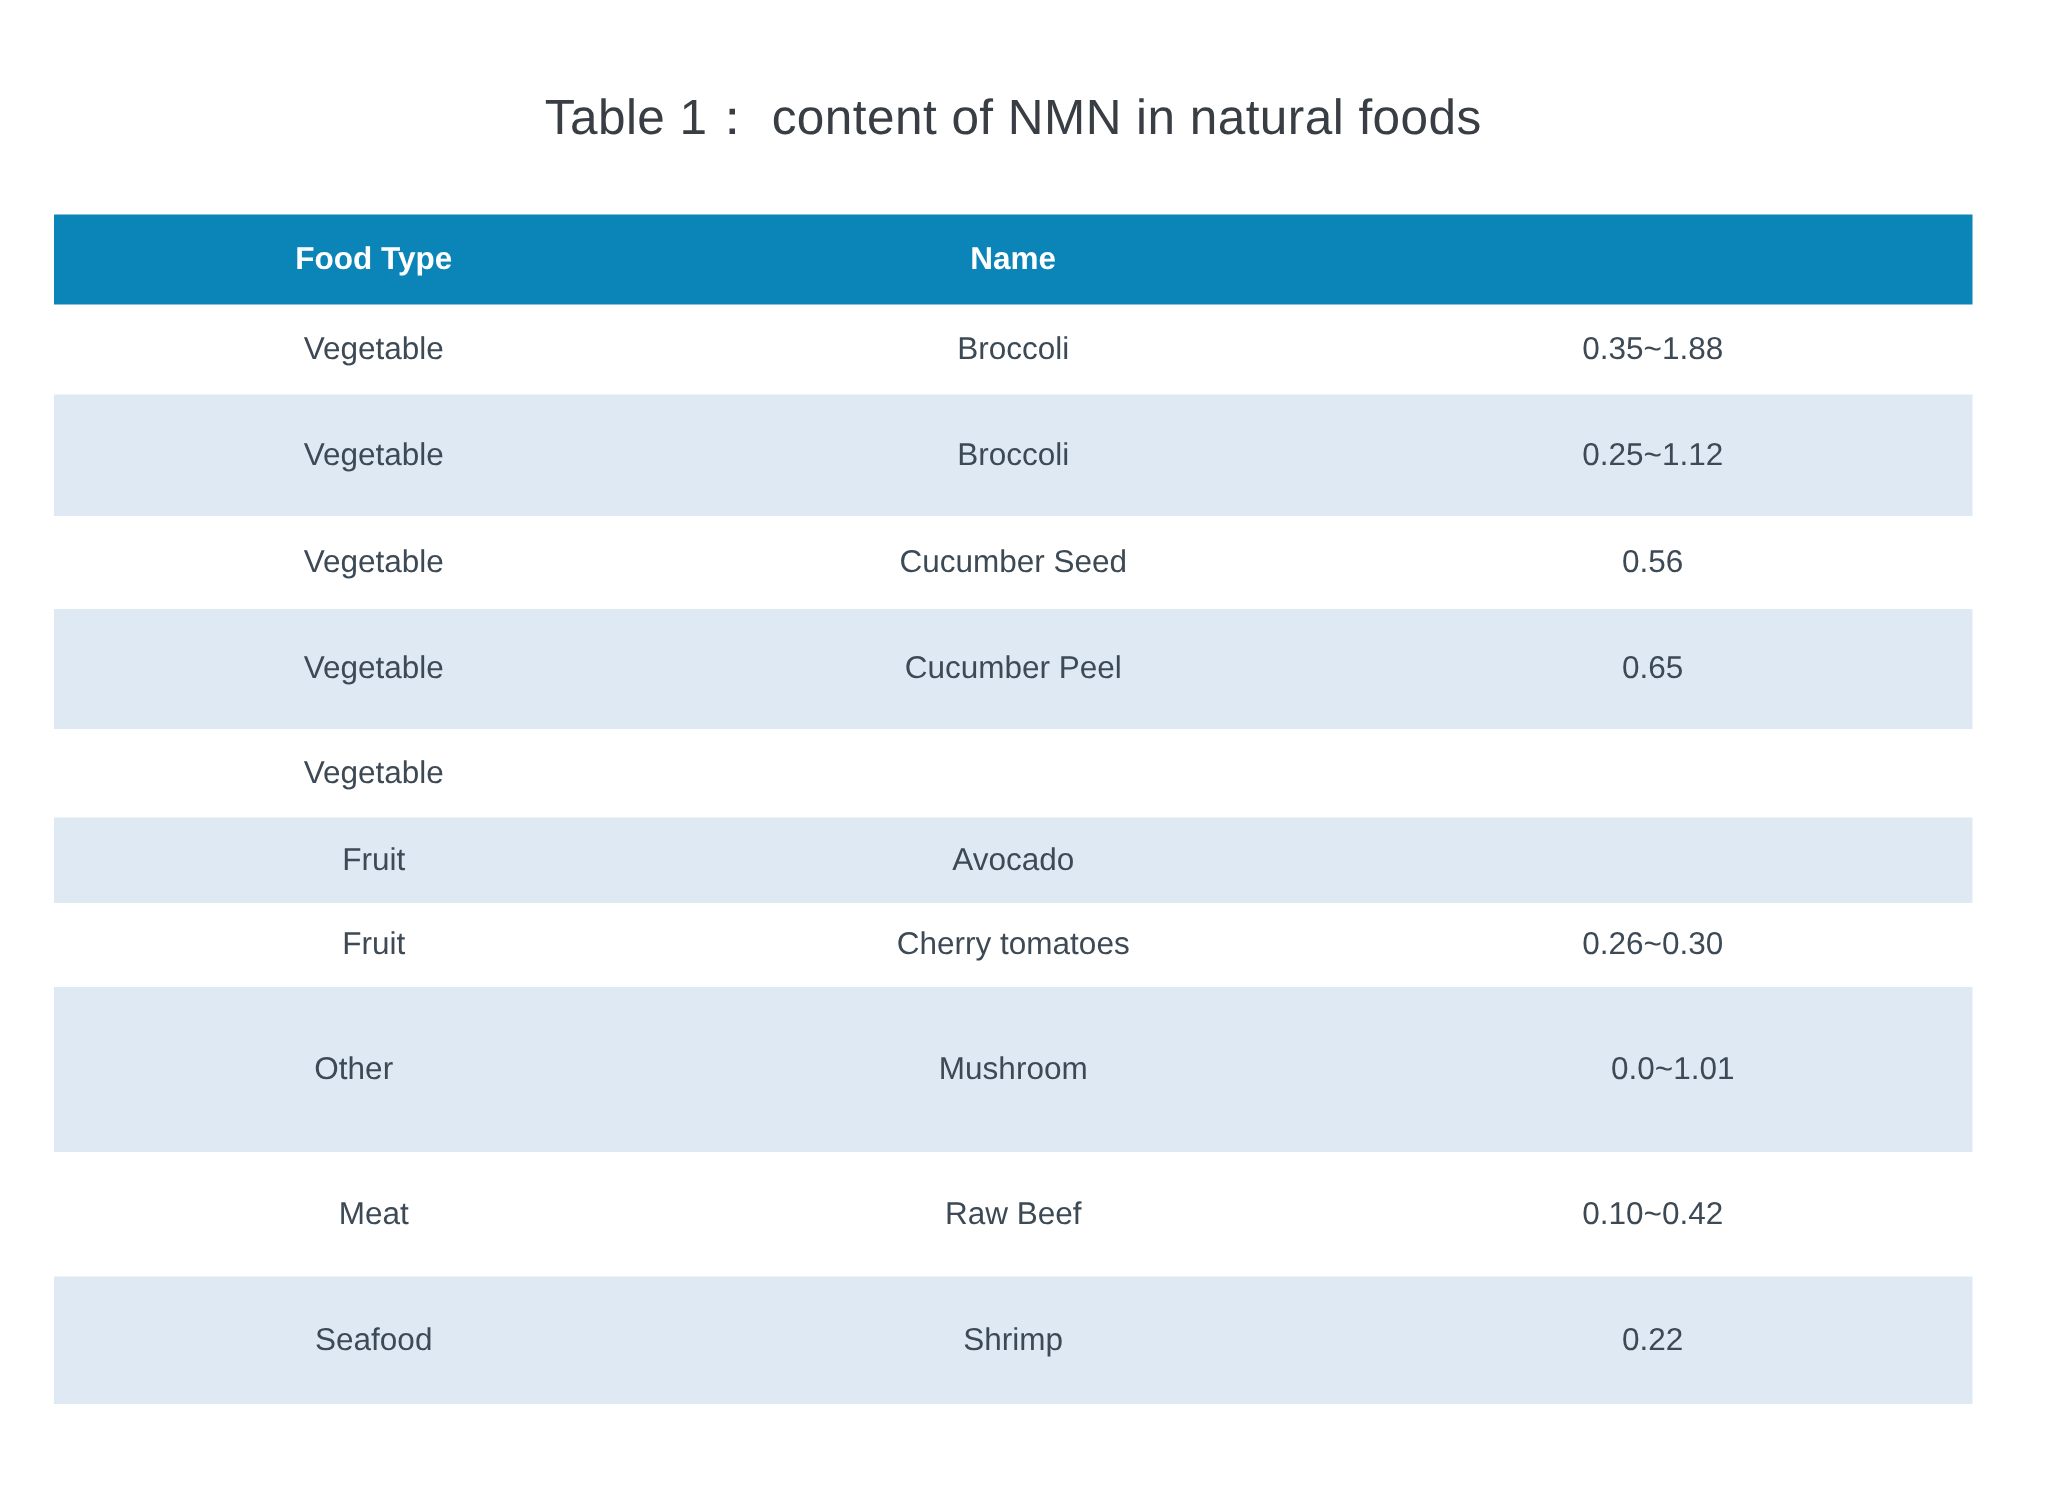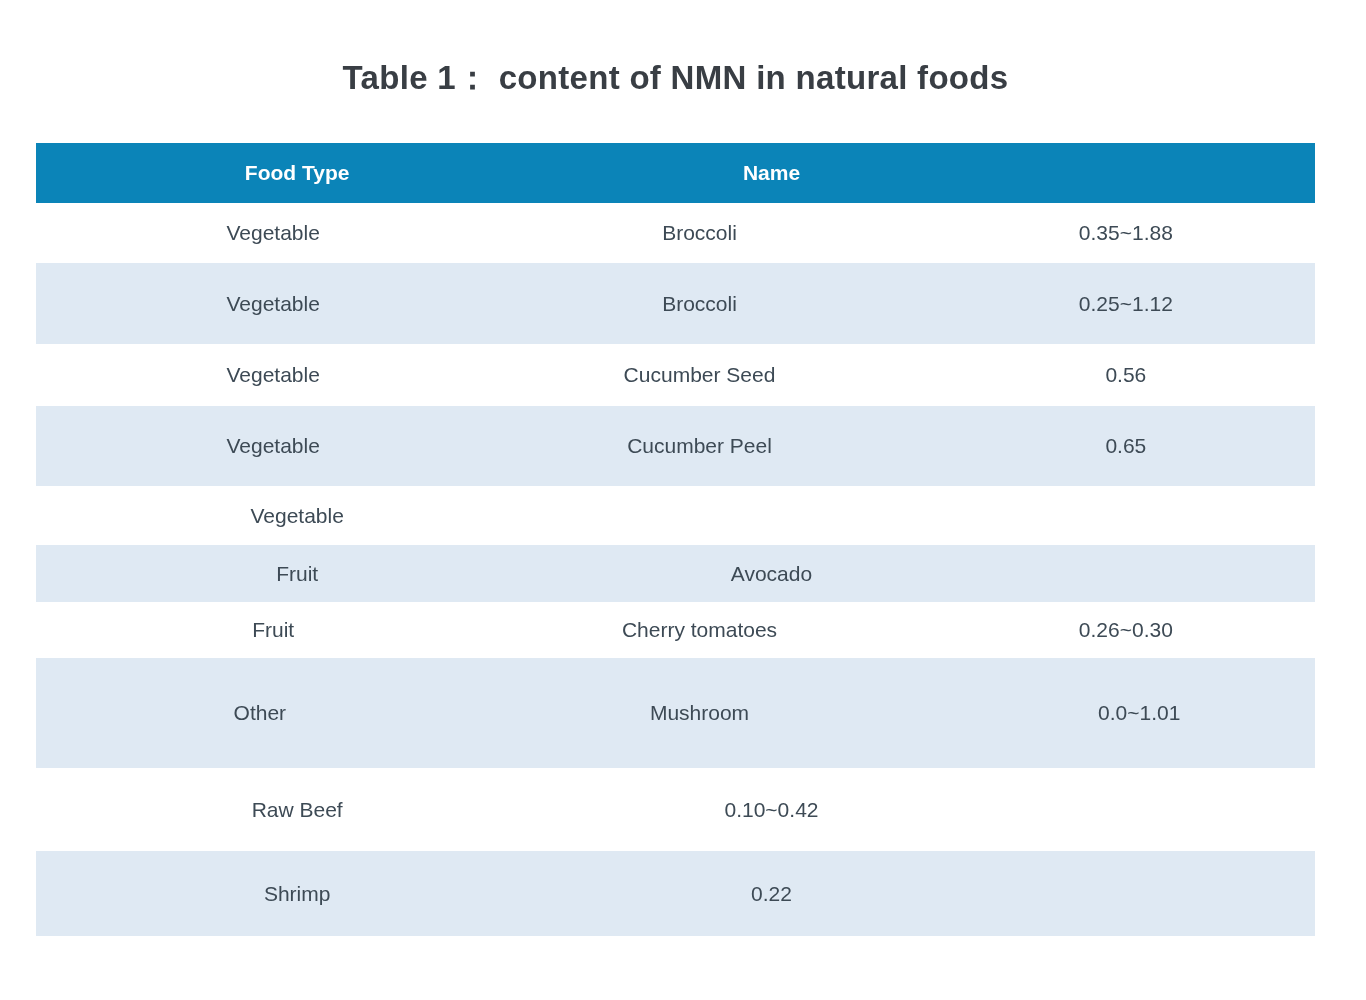--- a/index.html
+++ b/index.html
@@ -14,21 +14,21 @@
     font-family: "Liberation Sans", sans-serif;
     overflow: hidden;
   }
   .page-title {
     position: absolute;
     top: 56px;
     left: 36px;
     width: 1279px;
     text-align: center;
     font-size: 33px;
-    font-weight: bold;
+    font-weight: normal;
     color: #393e44;
     letter-spacing: 0.3px;
     margin: 0;
   }
   .ftable {
     position: absolute;
     left: 36px;
     top: 143px;
     width: 1279px;
   }
@@ -36,21 +36,20 @@
     display: flex;
     width: 100%;
   }
   .cell {
     width: 33.3333%;
     display: flex;
     align-items: center;
     justify-content: center;
     font-size: 21px;
     color: #3d4a55;
-    padding-left: 48px;
   }
   .thead {
     background: #0b84b8;
     height: 60px;
   }
   .thead .cell {
     color: #ffffff;
     font-weight: bold;
     font-size: 21px;
   }
@@ -120,22 +119,24 @@
     <div class="cell">0.26~0.30</div>
   </div>
 
   <div class="trow alt">
     <div class="cell">Other</div>
     <div class="cell">Mushroom</div>
     <div class="cell">0.0~1.01</div>
   </div>
 
   <div class="trow">
+    <div class="cell">Meat</div>
     <div class="cell">Raw Beef</div>
     <div class="cell">0.10~0.42</div>
   </div>
 
   <div class="trow alt">
+    <div class="cell">Seafood</div>
     <div class="cell">Shrimp</div>
     <div class="cell">0.22</div>
   </div>
 
 </div>
 
 </body></html>

